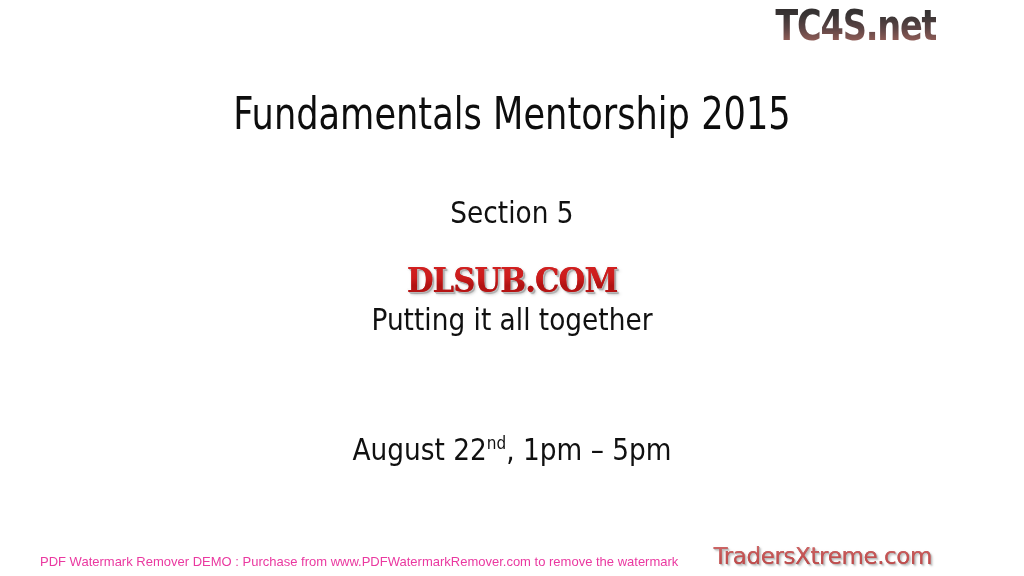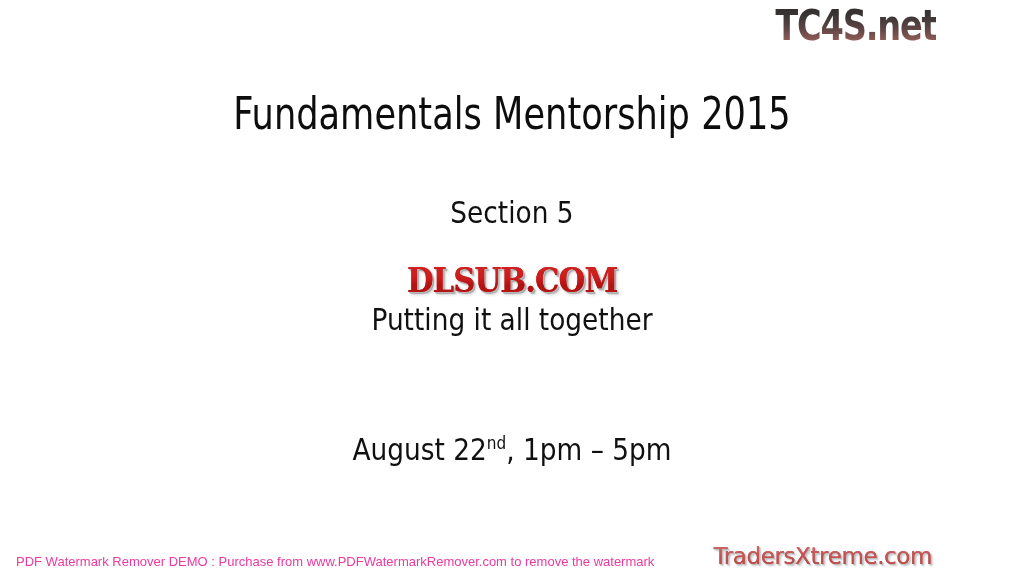--- a/index.html
+++ b/index.html
@@ -154,21 +154,21 @@
         #d42222 0%, #cc1c1c 42%, #b01212 62%, #c01818 100%);
     -webkit-background-clip: text;
     background-clip: text;
     color: transparent;
     -webkit-text-fill-color: transparent;
   }
 
   
   .pdf-watermark {
     position: absolute;
-    left: 16px;
+    left: 40px;
     bottom: 6px;
     font-family: "Liberation Sans", sans-serif;
     font-size: 13px;
     line-height: 17px;
     color: #ea39a0;
     white-space: nowrap;
     user-select: none;
   }
 
   

